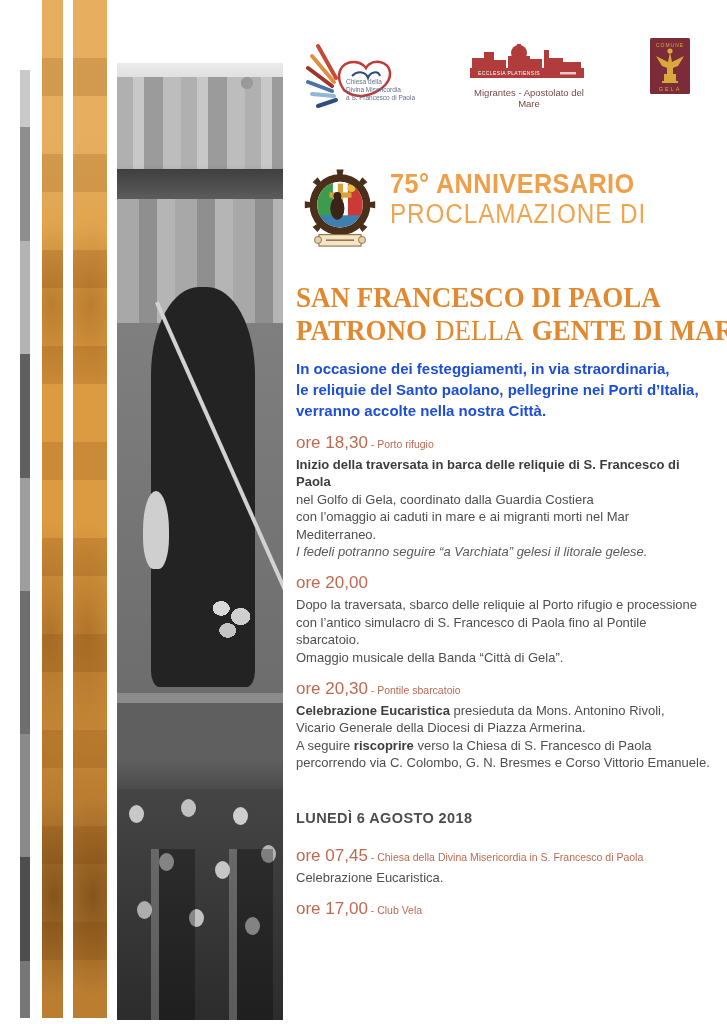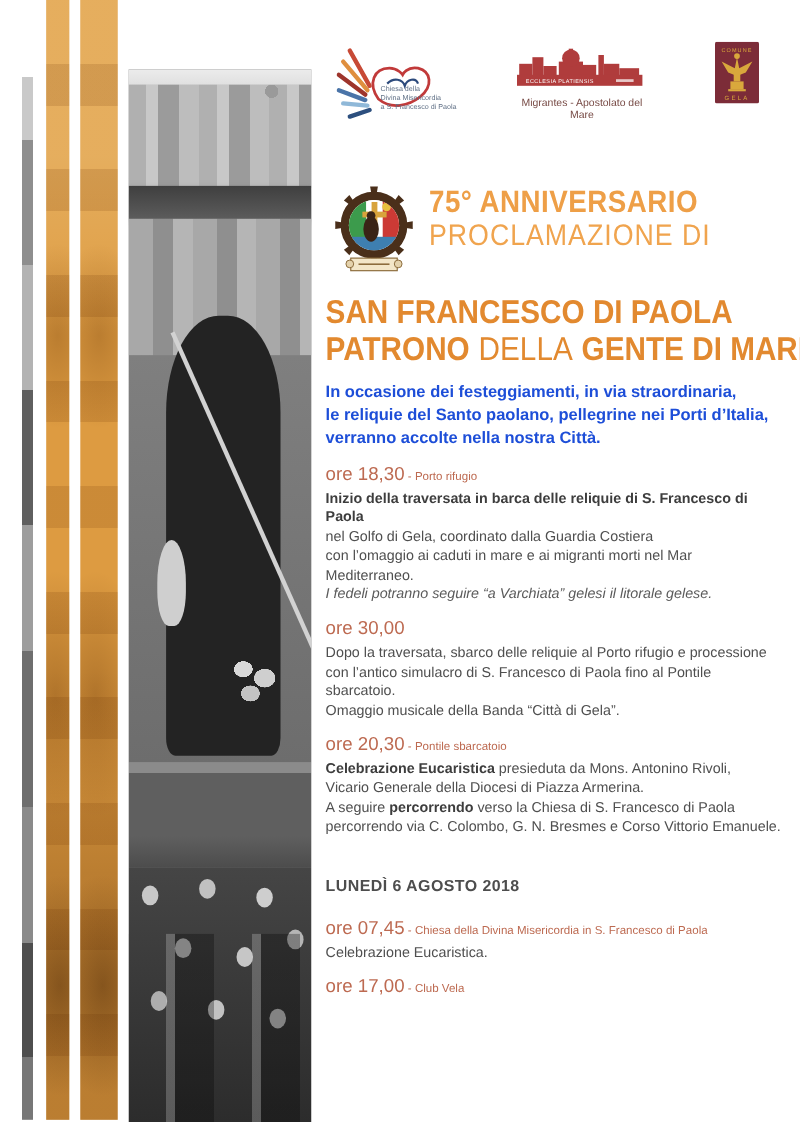--- a/index.html
+++ b/index.html
@@ -62,21 +62,21 @@
   .logo-migrantes{position:absolute;left:172px;top:8px;width:122px;}
   .logo-migrantes .cap{margin-top:1px;font-size:9.5px;color:#774a45;text-align:center;}
   .logo-comune{position:absolute;left:354px;top:2px;}
 
   .title-row{display:flex;margin-top:48px;}
   .crest{width:88px;flex:0 0 88px;margin-left:0;}
   .title-12{margin-left:6px;padding-top:4px;}
   .t-line{transform:scaleX(.9);transform-origin:left top;white-space:nowrap;}
   .t1{font-size:28px;font-weight:bold;color:#ee9f47;line-height:31px;letter-spacing:.5px;}
   .t2{font-size:27px;font-weight:normal;color:#f0a44e;line-height:30px;letter-spacing:1px;}
-  .t34{margin-top:12px;}
+  .t34{margin-top:24px;font-family:Liberation Serif, serif;}
   .t3{font-size:30px;font-weight:bold;color:#e2892f;line-height:33px;}
   .t4{font-size:30px;line-height:33px;color:#e2892f;display:flex;gap:9px;}
   .t4 .bold{font-weight:bold;} .t4 .light{font-weight:normal;}
 
   .intro{margin-top:12px;}
   .intro p{margin:0 0 12px 0;font-size:15px;font-weight:bold;color:#1d4ed8;line-height:21px;white-space:pre-line;}
 
   .section-heading{margin-top:38px;margin-bottom:20px;font-size:14.5px;font-weight:bold;
     color:#4d4d4d;letter-spacing:.4px;}
   .event{margin-bottom:13px;}
@@ -247,30 +247,30 @@
 
     <div id="events-root">
         <div class="event">
           <div class="event-time"><span class="tt">ore 18,30</span><span class="loc"> - Porto rifugio</span></div>
           <div class="event-line"><span class="b">Inizio della traversata in barca delle reliquie di S. Francesco di Paola</span></div>
           <div class="event-line"><span>nel Golfo di Gela, coordinato dalla Guardia Costiera</span></div>
           <div class="event-line"><span>con l’omaggio ai caduti in mare e ai migranti morti nel Mar Mediterraneo.</span></div>
           <div class="event-line"><span class="i">I fedeli potranno seguire “a Varchiata” gelesi il litorale gelese.</span></div>
         </div>
         <div class="event">
-          <div class="event-time"><span class="tt">ore 30,00</span></div>
+          <div class="event-time"><span class="tt">ore 20,00</span></div>
           <div class="event-line"><span>Dopo la traversata, sbarco delle reliquie al Porto rifugio e processione</span></div>
           <div class="event-line"><span>con l’antico simulacro di S. Francesco di Paola fino al Pontile sbarcatoio.</span></div>
           <div class="event-line"><span>Omaggio musicale della Banda “Città di Gela”.</span></div>
         </div>
         <div class="event">
           <div class="event-time"><span class="tt">ore 20,30</span><span class="loc"> - Pontile sbarcatoio</span></div>
           <div class="event-line"><span class="b">Celebrazione Eucaristica</span><span> presieduta da Mons. Antonino Rivoli,</span></div>
           <div class="event-line"><span>Vicario Generale della Diocesi di Piazza Armerina.</span></div>
-          <div class="event-line"><span>A seguire </span><span class="b">percorrendo</span><span> verso la Chiesa di S. Francesco di Paola</span></div>
+          <div class="event-line"><span>A seguire </span><span class="b">riscoprire</span><span> verso la Chiesa di S. Francesco di Paola</span></div>
           <div class="event-line"><span>percorrendo via C. Colombo, G. N. Bresmes e Corso Vittorio Emanuele.</span></div>
         </div>
         <div class="section-heading">LUNEDÌ 6 AGOSTO 2018</div>
         <div class="event">
           <div class="event-time"><span class="tt">ore 07,45</span><span class="loc"> - Chiesa della Divina Misericordia in S. Francesco di Paola</span></div>
           <div class="event-line"><span>Celebrazione Eucaristica.</span></div>
         </div>
         <div class="event">
           <div class="event-time"><span class="tt">ore 17,00</span><span class="loc"> - Club Vela</span></div>
         </div>

